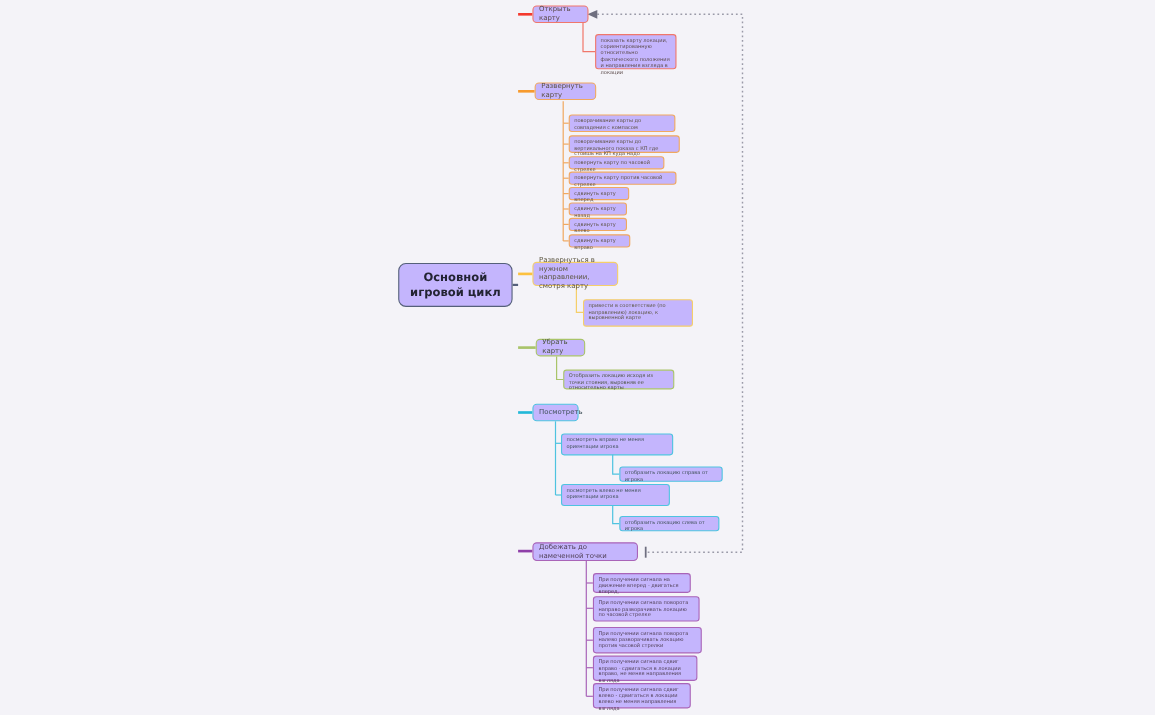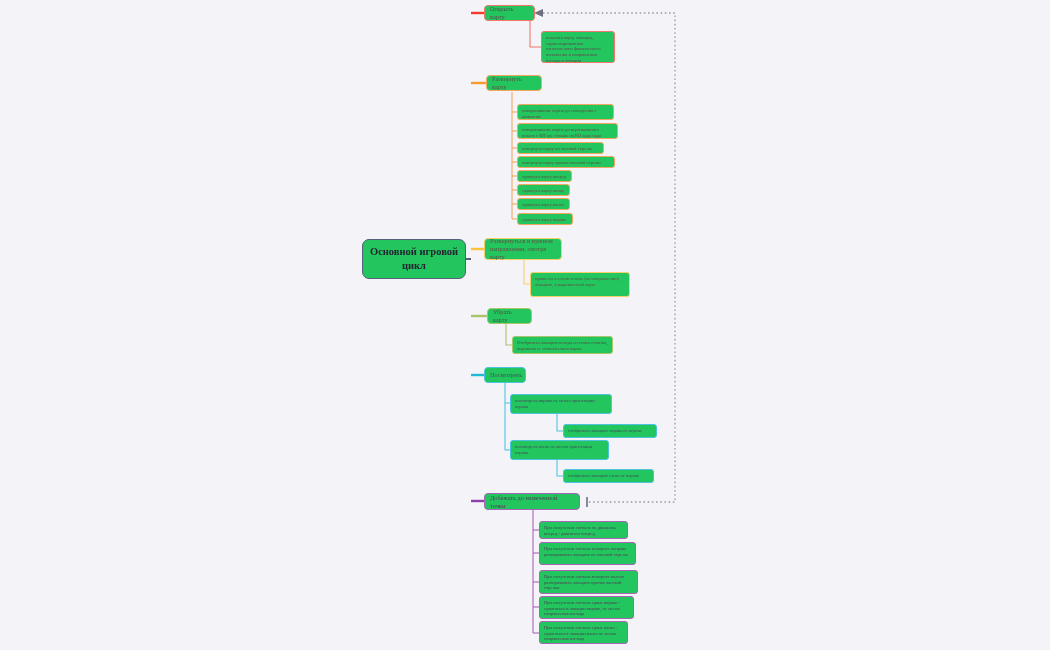--- a/index.html
+++ b/index.html
@@ -10,29 +10,28 @@
     font-family:"DejaVu Sans","Liberation Sans",sans-serif;
     overflow:hidden;
     position:relative;
   }
   #canvas{position:absolute;inset:0;width:1050px;height:650px;}
   svg#wires{position:absolute;left:0;top:0;width:1050px;height:650px;pointer-events:none;}
 
   .node{
     position:absolute;
     box-sizing:border-box;
-    background:#22c55e;
+    background:#c4b5fd;
     border:1px solid #999;
     border-radius:5px;
     color:#3d3d4e;
     line-height:1.25;
     white-space:pre-wrap;
     display:flex;
     align-items:center;
-    font-family:Liberation Serif, serif;
   }
   .root{
     left:362px;top:239px;width:104px;height:40px;
     border:1.6px solid #55607a;
     border-radius:7px;
     justify-content:center;
     text-align:center;
     font-size:10.5px;
     font-weight:bold;
     color:#232433;

